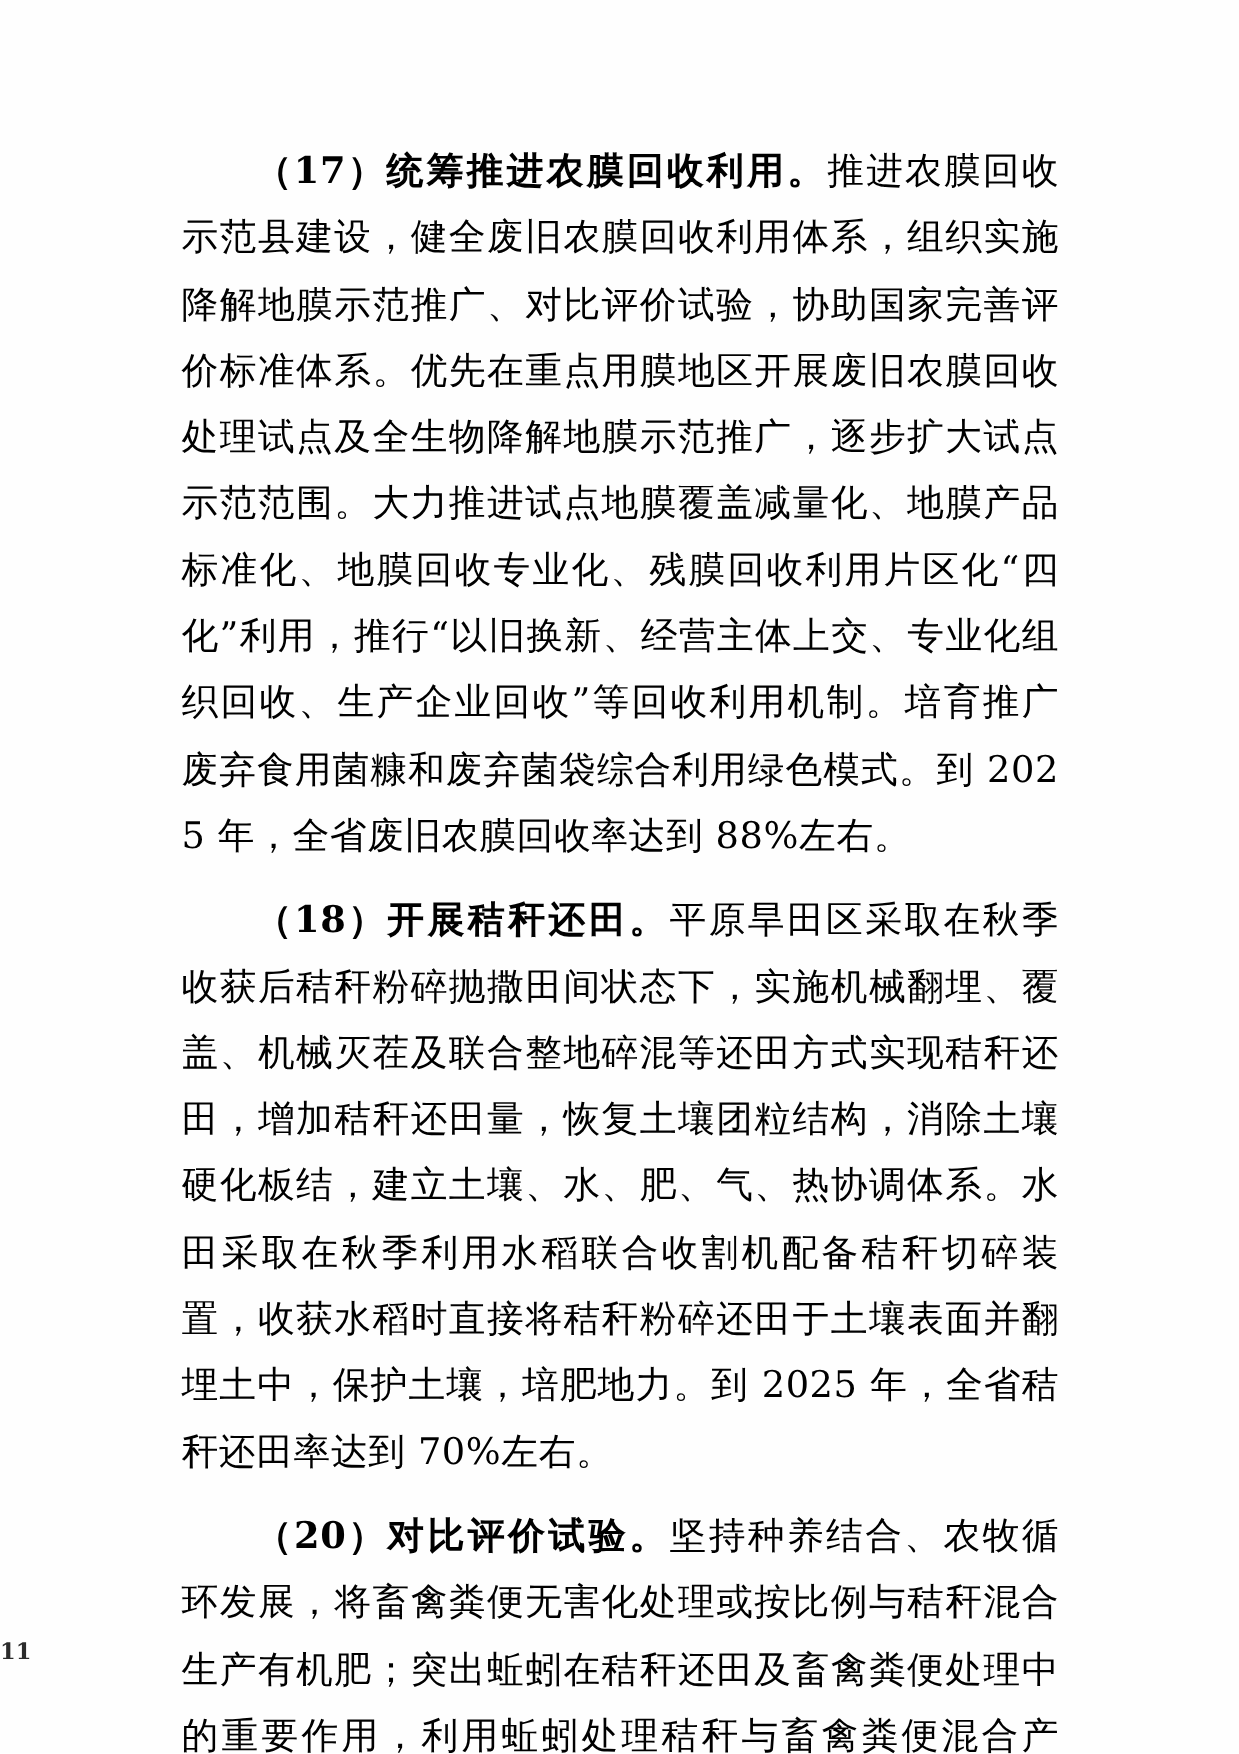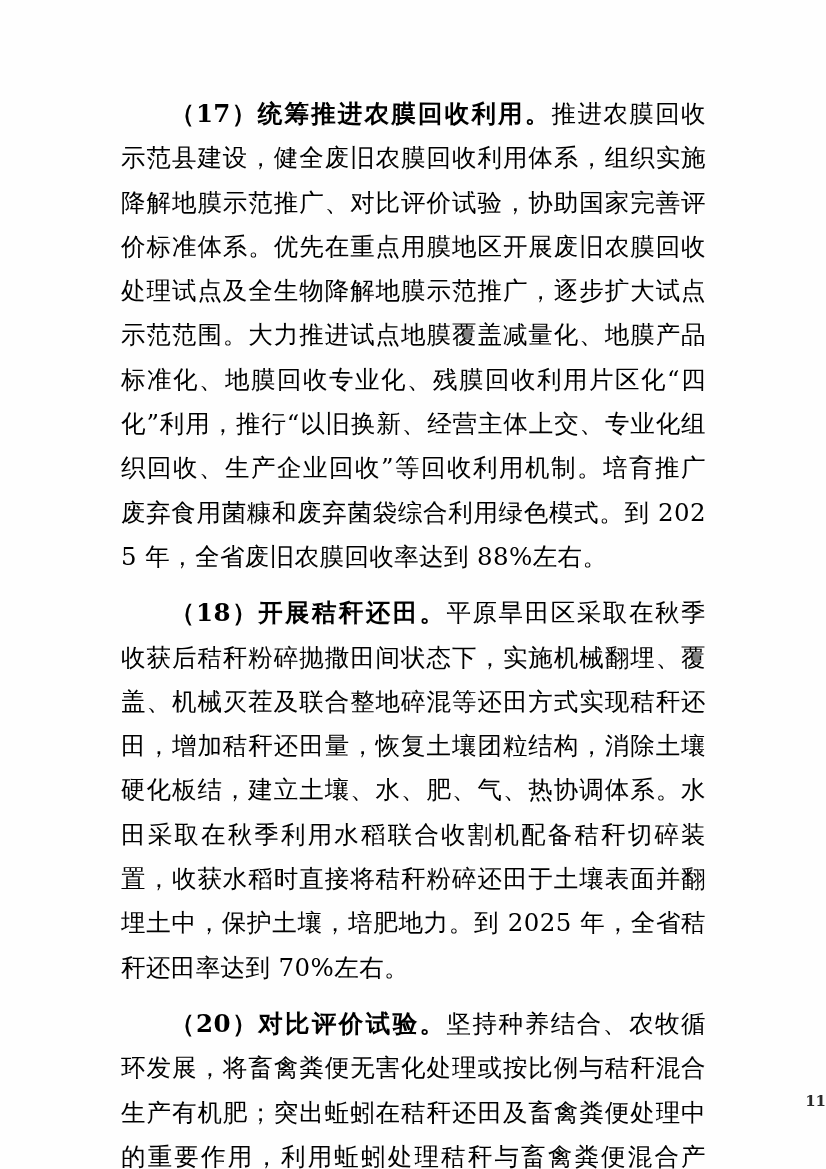--- a/index.html
+++ b/index.html
@@ -56,21 +56,21 @@
   .num {
     font-weight: bold;
     font-family: "DejaVu Serif", "Liberation Serif", serif;
   }
 
   .page-number {
     position: absolute;
     left: 0;
     right: 0;
     top: 1092px;
-    text-align: right;
+    text-align: left;
     font-size: 15px;
     color: #2b2b2b;
     font-family: "DejaVu Serif", "Liberation Serif", serif;
     font-weight: bold;
   }
 </style>
 </head>
 <body>
 
 <div class="page">

